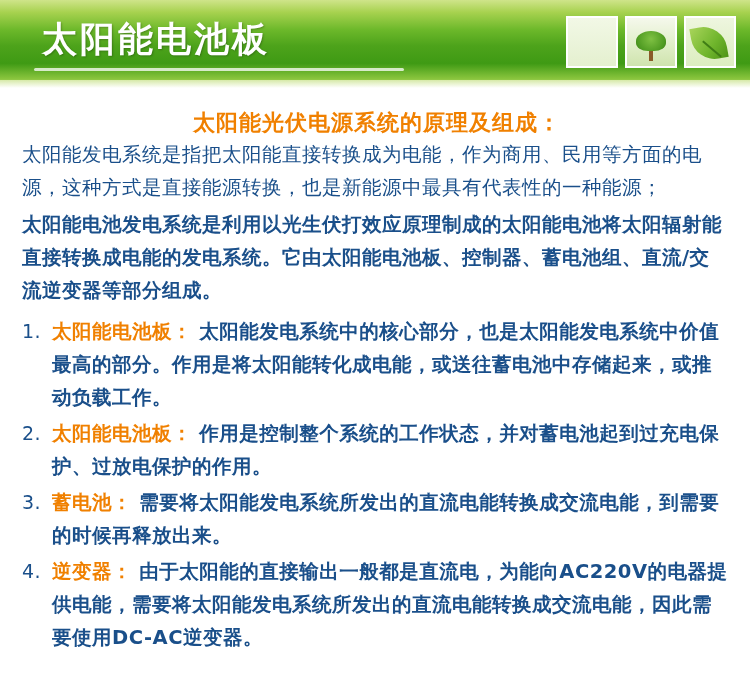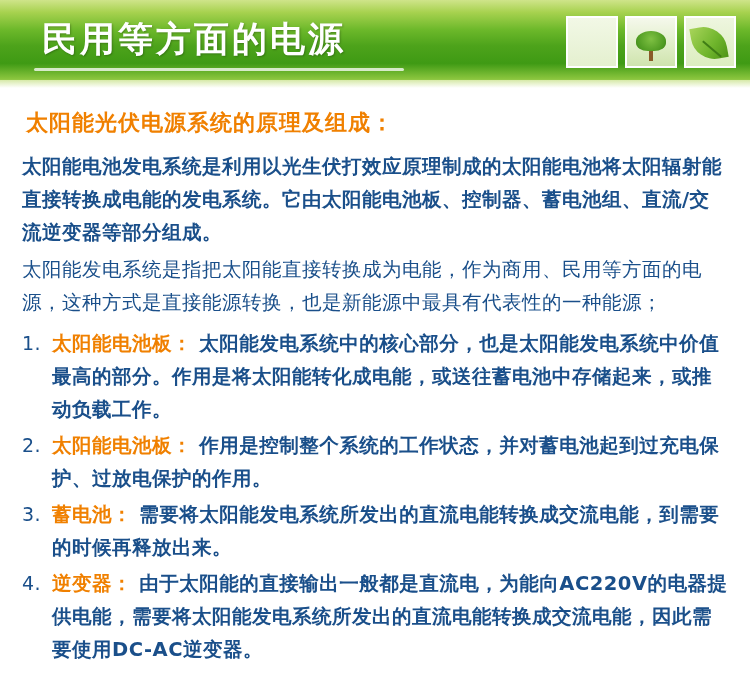--- a/index.html
+++ b/index.html
@@ -119,22 +119,23 @@
   
   .content {
     padding: 14px 22px 0 22px;
     box-sizing: border-box;
   }
   .section-title {
     color: #f08000;
     font-size: 22px;
     font-weight: bold;
     letter-spacing: 1px;
-    margin: 6px 0 12px 4px;
-    font-family: "DejaVu Sans", "Liberation Sans", sans-serif;
+    margin: 6px 0 0 4px;
+    font-family: "DejaVu Sans", "Liberation Sans", sans-serif;
+    text-align: center;
   }
   .para {
     color: #1a4f8a;
     font-size: 19.5px;
     line-height: 33px;
     letter-spacing: 0.5px;
     margin: 0 0 4px 0;
     font-family: "DejaVu Sans", "Liberation Sans", sans-serif;
   }
   .para.bold {
@@ -172,35 +173,35 @@
     color: #1a4f8a;
     font-weight: bold;
   }
 </style>
 </head>
 <body>
 
 <div class="page">
 
   <div class="banner">
-    <div class="banner-title">民用等方面的电源</div>
+    <div class="banner-title">太阳能电池板</div>
     <div class="banner-underline"></div>
     <div class="thumbs">
       <div class="thumb thumb-1"></div>
       <div class="thumb thumb-2"></div>
       <div class="thumb thumb-3"></div>
     </div>
   </div>
 
   <div class="content">
 
     <div class="section-title">太阳能光伏电源系统的原理及组成：</div>
 
+    <p class="para">太阳能发电系统是指把太阳能直接转换成为电能，作为商用、民用等方面的电源，这种方式是直接能源转换，也是新能源中最具有代表性的一种能源；</p>
     <p class="para bold">太阳能电池发电系统是利用以光生伏打效应原理制成的太阳能电池将太阳辐射能直接转换成电能的发电系统。它由太阳能电池板、控制器、蓄电池组、直流/交流逆变器等部分组成。</p>
-    <p class="para">太阳能发电系统是指把太阳能直接转换成为电能，作为商用、民用等方面的电源，这种方式是直接能源转换，也是新能源中最具有代表性的一种能源；</p>
 
     <ul class="list">
       <li class="list-item">
         <span class="list-num">1.</span>
         <span class="item-term">太阳能电池板：</span>
         <span class="item-body">太阳能发电系统中的核心部分，也是太阳能发电系统中价值最高的部分。作用是将太阳能转化成电能，或送往蓄电池中存储起来，或推动负载工作。</span>
       </li>
       <li class="list-item">
         <span class="list-num">2.</span>
         <span class="item-term">太阳能电池板：</span>

